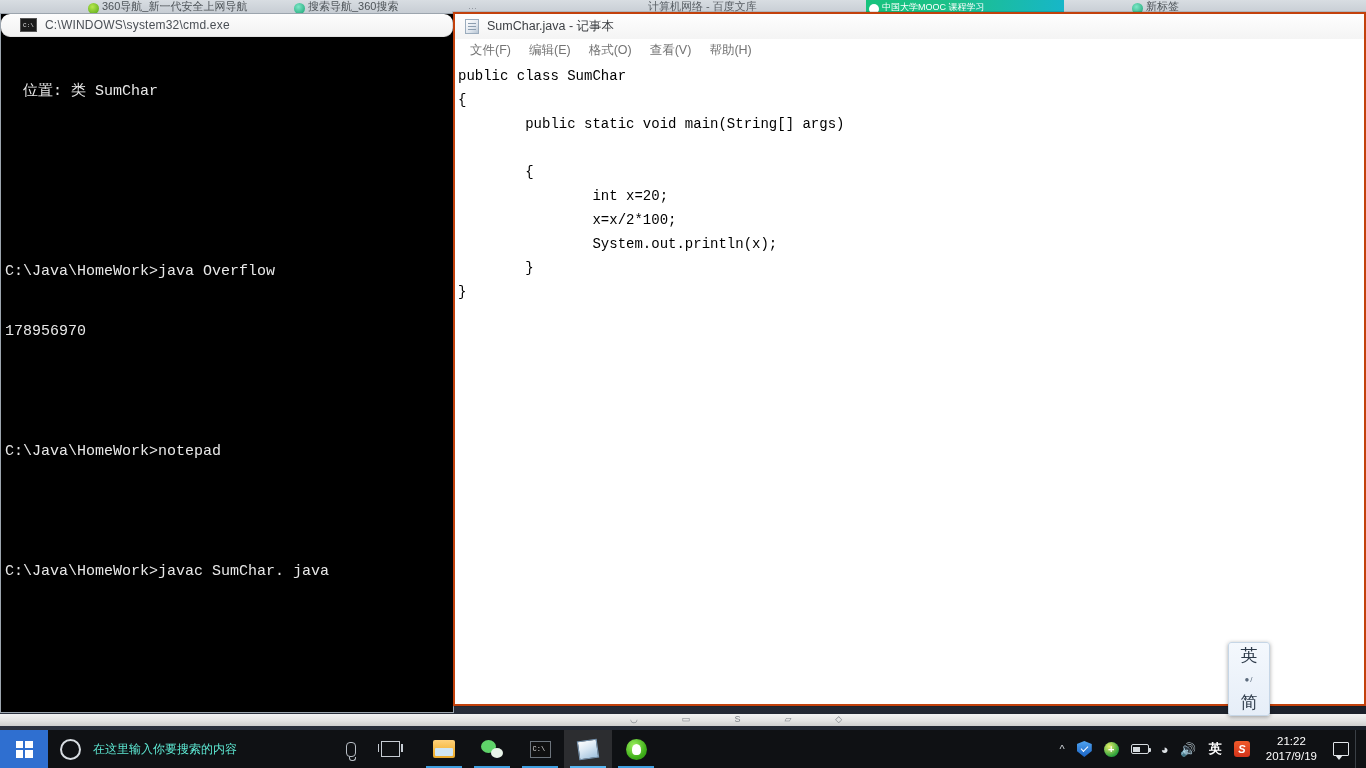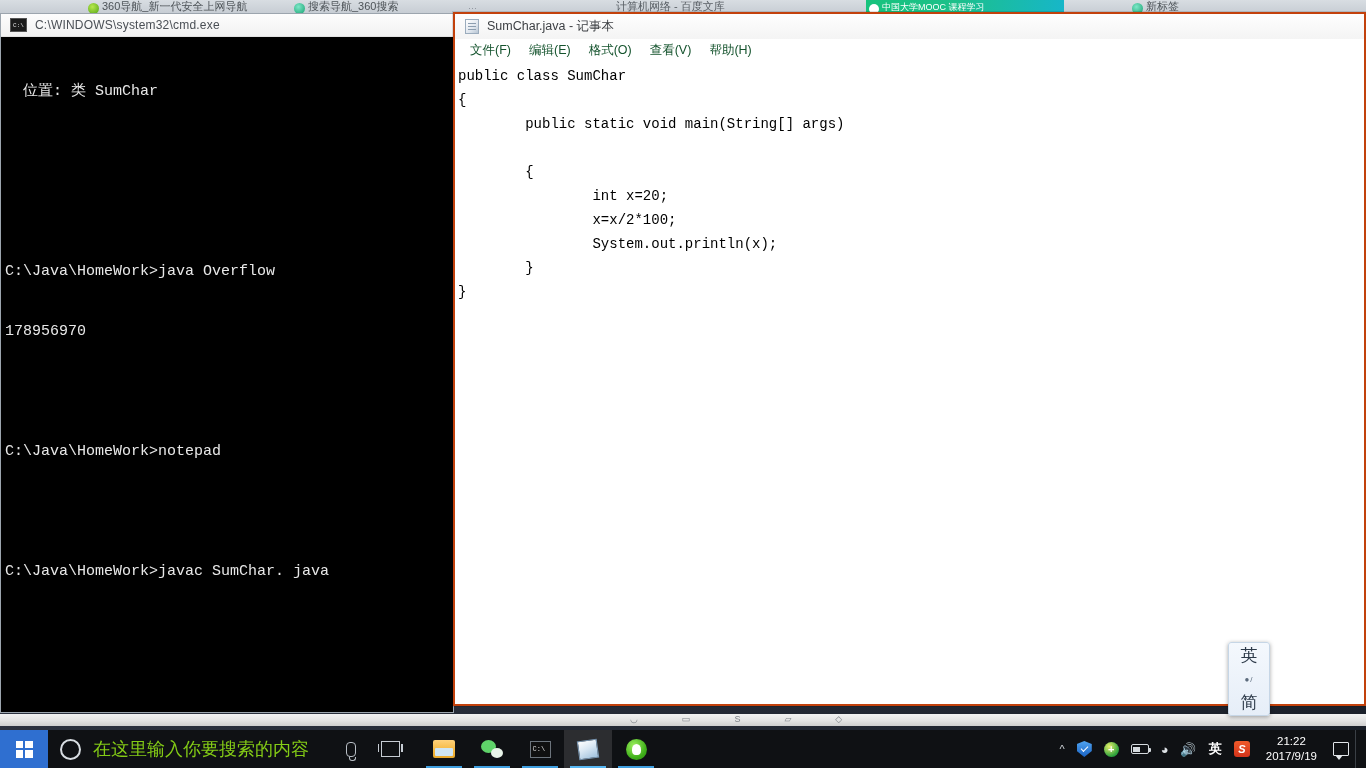--- a/index.html
+++ b/index.html
@@ -91,21 +91,21 @@
     position: absolute;
     left: 2px; bottom: 0;
     width: 11px; height: 11px;
     border-radius: 50%;
   }
   .bs-tab-1 { left: 86px; width: 170px; }
   .bs-tab-1 .favicon { background: radial-gradient(circle at 40% 35%, #b7e84c, #4fa215); }
   .bs-tab-2 { left: 292px; width: 160px; }
   .bs-tab-2 .favicon { background: radial-gradient(circle at 40% 35%, #7ee8c8, #14a06f); }
   .bs-tab-3 {
-    left: 600px; width: 150px; color: #5a6066;
+    left: 632px; width: 150px; color: #5a6066;
   }
   .bs-tab-active {
     position: absolute;
     left: 866px; top: 0;
     width: 198px; height: 14px;
     background: linear-gradient(95deg, #18c37d 0%, #1cc08a 45%, #17b6c9 100%);
     font-size: 9px;
     color: #ffffff;
     display: flex;
     align-items: flex-end;
@@ -151,23 +151,24 @@
     height: 700px;
     background: #000000;
     border: 1px solid #9ca5ae;
     box-sizing: border-box;
   }
   .cmd-titlebar {
     height: 23px;
     background: linear-gradient(180deg, #fdfdfd 0%, #f2f2f2 100%);
     display: flex;
     align-items: center;
-    padding-left: 9px;
+    padding-left: 19px;
     box-sizing: border-box;
     border-bottom: 1px solid #e2e2e2;
+    border-radius: 9px;
   }
   .cmd-icon {
     width: 17px; height: 14px;
     background: #1b1b1b;
     border: 1px solid #555;
     color: #e6e6e6;
     font-size: 6px;
     font-family: "Liberation Mono", monospace;
     display: flex;
     align-items: center;
@@ -236,21 +237,21 @@
     font-size: 12.5px;
     color: #3c3f43;
   }
   .np-menubar {
     height: 22px;
     display: flex;
     align-items: center;
     padding-left: 6px;
     background: #ffffff;
     font-size: 12.5px;
-    color: #14532d;
+    color: #737373;
   }
   .np-menu-item {
     padding: 2px 9px;
     cursor: default;
     white-space: nowrap;
   }
   .np-text {
     position: absolute;
     left: 1px; top: 48px;
     right: 1px; bottom: 1px;
@@ -325,22 +326,22 @@
     background: #0f1114;
   }
   .cortana-ring {
     width: 17px; height: 17px;
     border: 2px solid #d8dde2;
     border-radius: 50%;
     margin-right: 12px;
     flex: none;
   }
   .search-text {
-    font-size: 18px;
-    color: #84cc16;
+    font-size: 12px;
+    color: #5eead4;
     white-space: nowrap;
   }
   .mic-icon {
     margin-left: auto;
     margin-right: 12px;
     width: 8px; height: 13px;
     border-radius: 4px 4px 4px 4px;
     border: 1.5px solid #b9bfc6;
     position: relative;
   }

